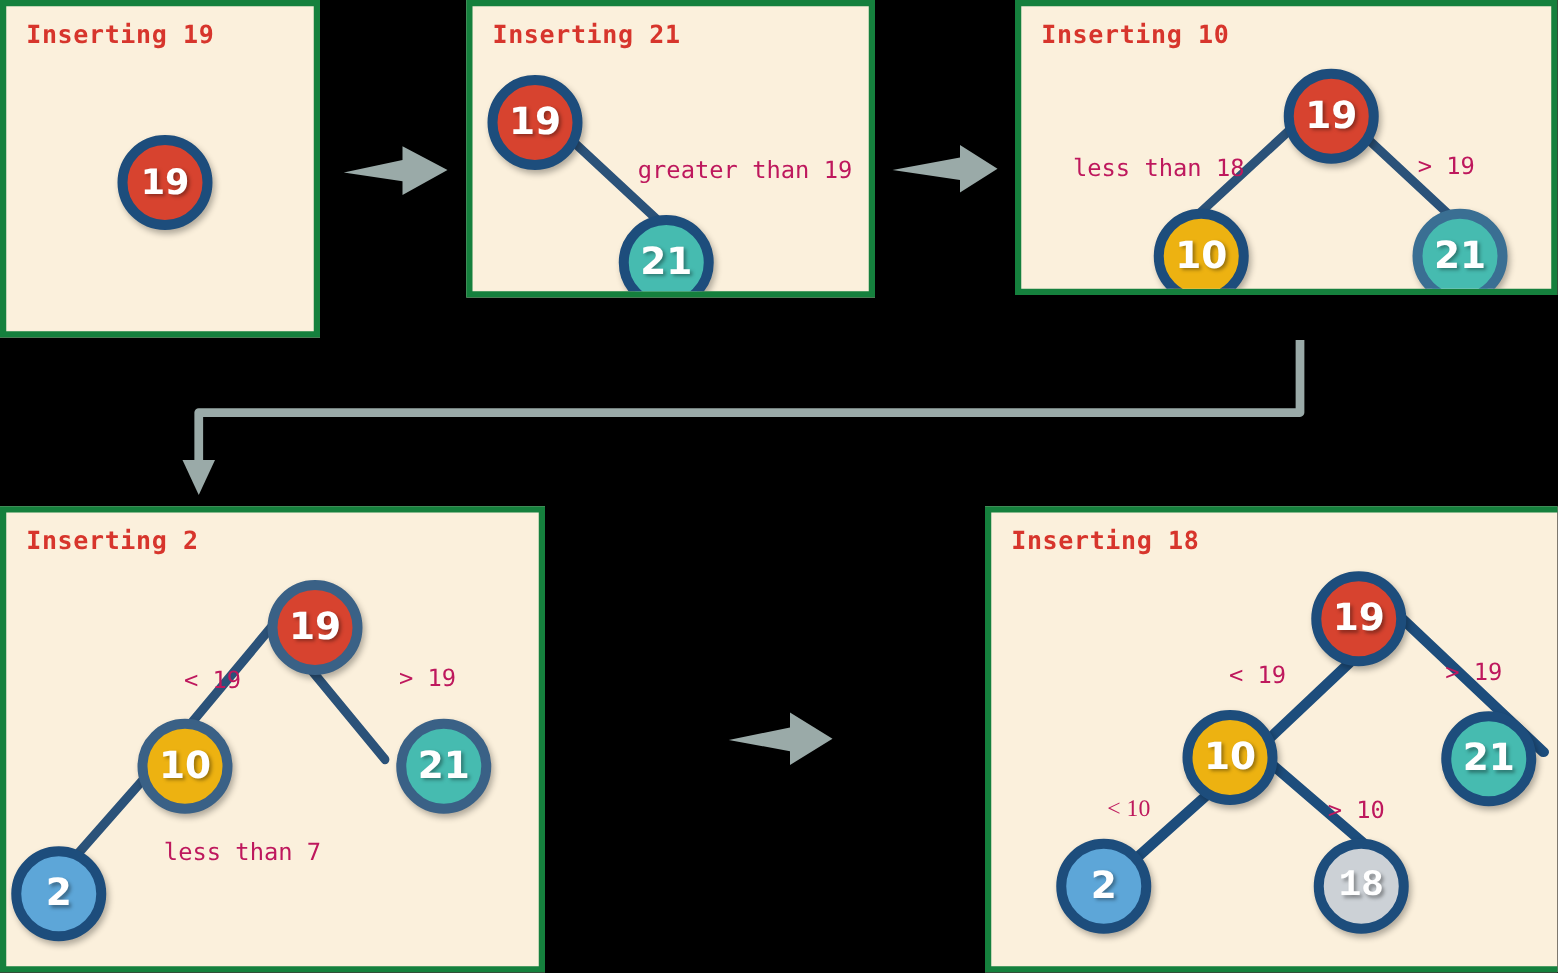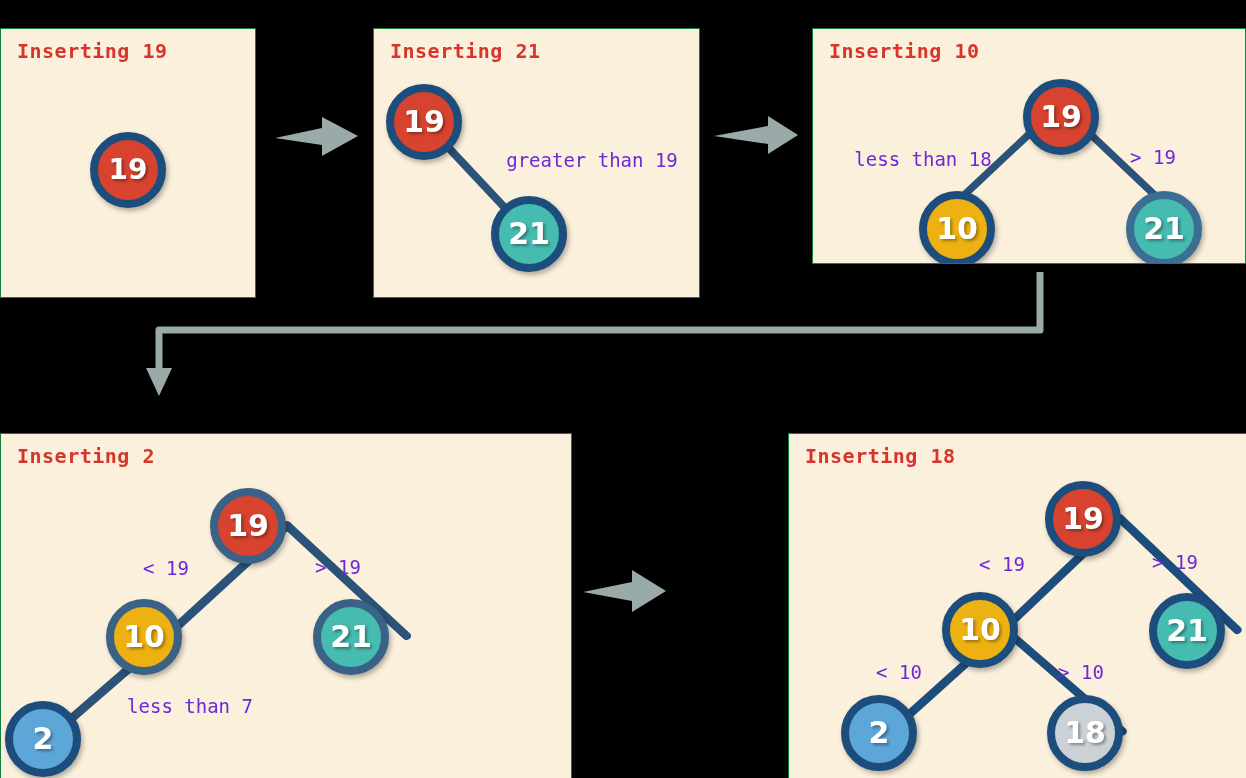--- a/index.html
+++ b/index.html
@@ -18,24 +18,23 @@
   .canvas {
     position: absolute;
     left: 0; top: 0;
     width: 1246px;
     height: 778px;
     background: #000000;
   }
   .panel {
     position: absolute;
     background: #fbf0dc;
-    border: 1px solid #15803d;
+    border: 5px solid #15803d;
     box-sizing: border-box;
     overflow: hidden;
-    margin-top: 28px;
   }
   .panel-title {
     position: absolute;
     left: 16px;
     top: 10px;
     font-family: "DejaVu Sans Mono", "Liberation Mono", monospace;
     font-size: 20px;
     font-weight: bold;
     color: #d7352c;
     letter-spacing: 0.5px;
@@ -46,21 +45,21 @@
     left: 0;
     top: 0;
     width: 100%;
     height: 100%;
     overflow: visible;
   }
   .edge-label {
     position: absolute;
     font-family: "DejaVu Sans Mono", "Liberation Mono", monospace;
     font-size: 19px;
-    color: #6d28d9;
+    color: #be185d;
     white-space: nowrap;
     transform: translate(-50%, -50%);
   }
   .node {
     position: absolute;
     border-radius: 50%;
     box-sizing: border-box;
     display: flex;
     align-items: center;
     justify-content: center;
@@ -90,21 +89,21 @@
 
 <div class="canvas">
 
   <div class="panel" style="left:0px; top:0px; width:256px; height:270px;">
     <div class="panel-title">Inserting 19</div>
     <div class="node" style="left:127px; top:141px; width:76px; height:76px; background:#d7432f; border:8px solid #1d4d7c;">
       <span class="node-label" style="font-size:28px;">19</span>
     </div>
   </div>
 
-  <div class="panel" style="left:373px; top:0px; width:327px; height:270px;">
+  <div class="panel" style="left:373px; top:0px; width:327px; height:238px;">
     <div class="panel-title">Inserting 21</div>
     <svg class="tree-svg" viewBox="0 0 327 270" preserveAspectRatio="none">
       <line x1="50" y1="93" x2="155" y2="205" stroke="#2b5279" stroke-width="8" stroke-linecap="round"></line>
     </svg>
     <div class="node" style="left:50px; top:93px; width:76px; height:76px; background:#d7432f; border:8px solid #1d4d7c;">
       <span class="node-label" style="font-size:30px;">19</span>
     </div>
     <div class="node" style="left:155px; top:205px; width:76px; height:76px; background:#46bbb0; border:8px solid #1d4d7c;">
       <span class="node-label" style="font-size:30px;">21</span>
     </div>
@@ -123,21 +122,21 @@
     <div class="node" style="left:144px; top:200px; width:76px; height:76px; background:#edb211; border:8px solid #1d4d7c;">
       <span class="node-label" style="font-size:30px;">10</span>
     </div>
     <div class="node" style="left:351px; top:200px; width:76px; height:76px; background:#46bbb0; border:8px solid #3a6f93;">
       <span class="node-label" style="font-size:30px;">21</span>
     </div>
     <div class="edge-label" style="left:110px; top:130px;">less than 18</div>
     <div class="edge-label" style="left:340px; top:128px;">&gt; 19</div>
   </div>
 
-  <div class="panel" style="left:0px; top:405px; width:572px; height:373px;">
+  <div class="panel" style="left:0px; top:405px; width:436px; height:373px;">
     <div class="panel-title">Inserting 2</div>
     <svg class="tree-svg" viewBox="0 0 492 373" preserveAspectRatio="none">
       <line x1="247" y1="92" x2="143" y2="203" stroke="#2b5279" stroke-width="8" stroke-linecap="round"></line>
       <line x1="247" y1="92" x2="350" y2="203" stroke="#2b5279" stroke-width="8" stroke-linecap="round"></line>
       <line x1="143" y1="203" x2="42" y2="305" stroke="#2b5279" stroke-width="8" stroke-linecap="round"></line>
     </svg>
     <div class="node" style="left:247px; top:92px; width:76px; height:76px; background:#d7432f; border:8px solid #3a6186;">
       <span class="node-label" style="font-size:30px;">19</span>
     </div>
     <div class="node" style="left:143px; top:203px; width:76px; height:76px; background:#edb211; border:8px solid #3a6186;">
@@ -168,25 +167,25 @@
     <div class="node" style="left:191px; top:196px; width:76px; height:76px; background:#edb211; border:8px solid #1d4d7c;">
       <span class="node-label" style="font-size:30px;">10</span>
     </div>
     <div class="node" style="left:398px; top:197px; width:76px; height:76px; background:#46bbb0; border:8px solid #1d4d7c;">
       <span class="node-label" style="font-size:30px;">21</span>
     </div>
     <div class="node" style="left:90px; top:299px; width:76px; height:76px; background:#5da6d8; border:8px solid #1d4d7c;">
       <span class="node-label" style="font-size:30px;">2</span>
     </div>
     <div class="node" style="left:296px; top:299px; width:76px; height:76px; background:#ccd1d6; border:8px solid #1d4d7c;">
-      <span class="node-label" style="font-size:30px;">18</span>
+      <span class="node-label" style="font-size:30px;font-family:Liberation Mono, monospace;">18</span>
     </div>
     <div class="edge-label" style="left:213px; top:130px;">&lt; 19</div>
     <div class="edge-label" style="left:386px; top:128px;">&gt; 19</div>
-    <div class="edge-label" style="left:110px; top:238px;">&lt; 10</div>
+    <div class="edge-label" style="left:110px; top:238px;font-family:Liberation Serif, serif;">&lt; 10</div>
     <div class="edge-label" style="left:292px; top:238px;">&gt; 10</div>
   </div>
 
   <svg class="connector-svg" viewBox="0 0 1246 778">
 
     <polygon fill="#9aaaa8" points="275,138 322,128 322,117 358,136 322,156 322,145"></polygon>
 
     <polygon fill="#9aaaa8" points="714,136 768,126 768,116 798,135 768,154 768,144"></polygon>
 
     <path d="M 1040,272 L 1040,330 L 159,330 L 159,372" fill="none" stroke="#9aaaa8" stroke-width="7" stroke-linecap="butt" stroke-linejoin="round"></path>

